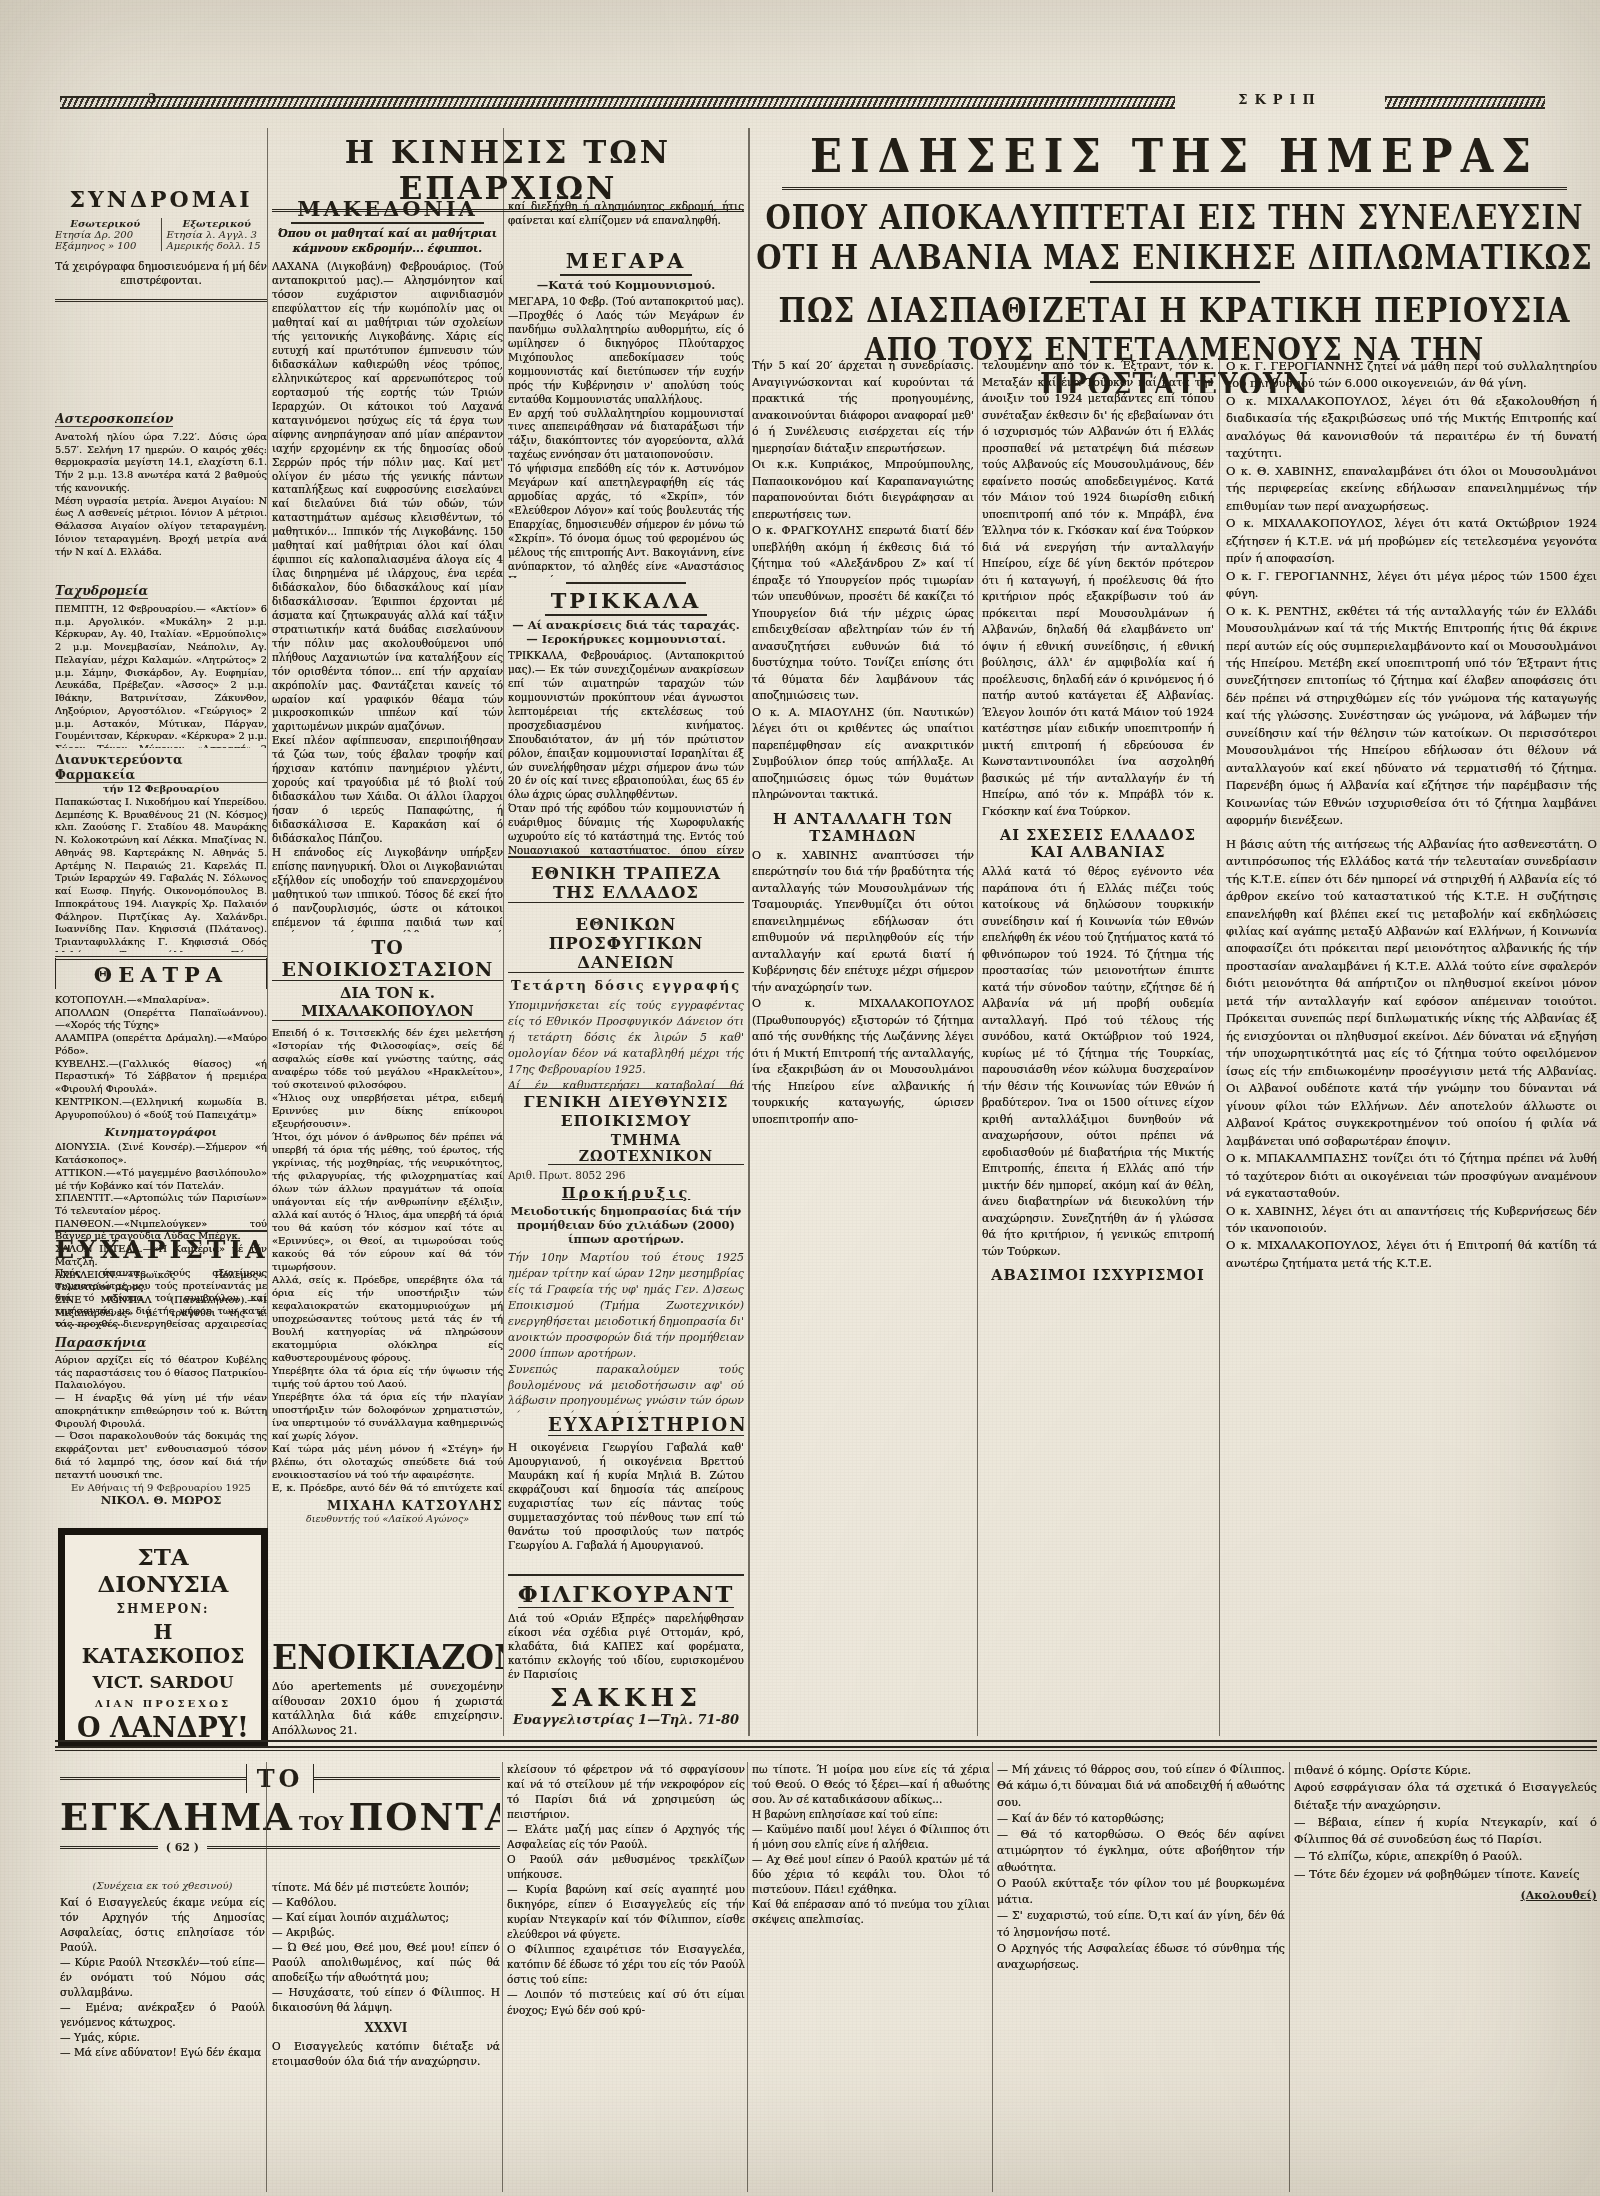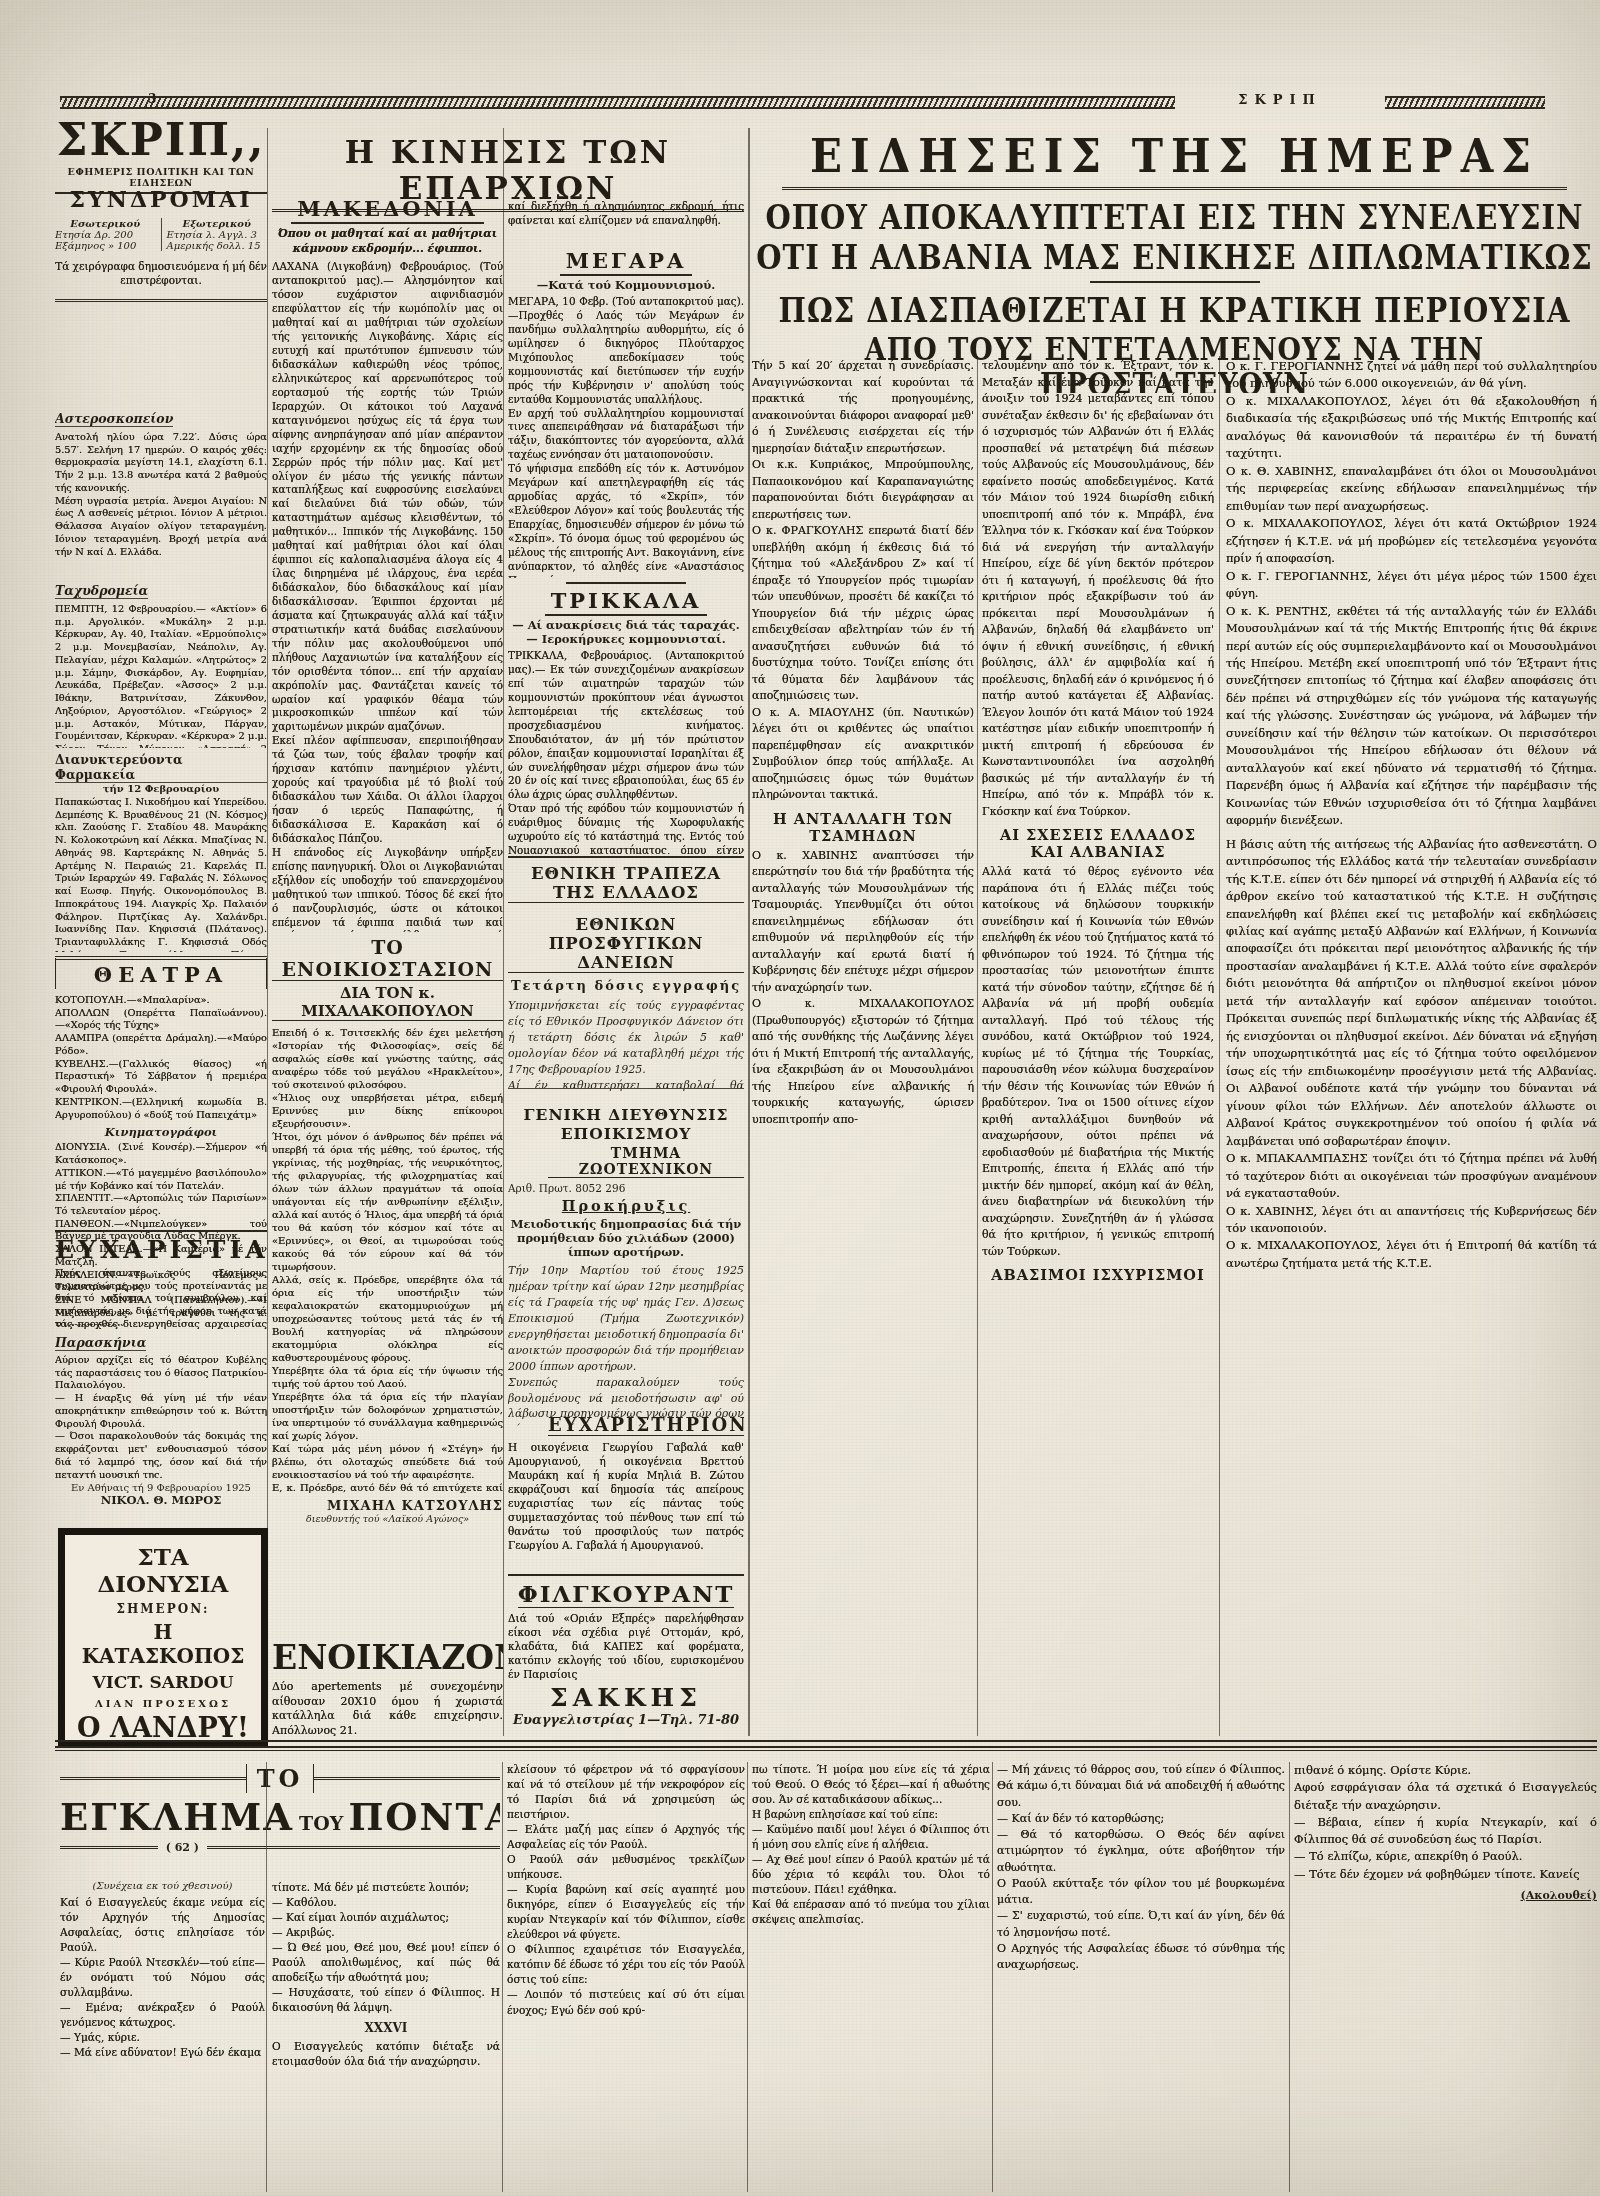--- a/index.html
+++ b/index.html
@@ -47,24 +47,20 @@
       <div class="braid"></div>
     </div>
   <div class="abs" style="left:148px;top:92px;font-size:12px;font-weight:bold;">3</div>
 
   <div class="vrule" style="left:267px;top:128px;height:1608px;"></div>
   <div class="vrule" style="left:503px;top:128px;height:1608px;"></div>
   <div class="vrule" style="left:748px;top:128px;height:1608px;width:2px;"></div>
   <div class="vrule" style="left:977px;top:356px;height:1380px;"></div>
   <div class="vrule" style="left:1219px;top:356px;height:1380px;"></div>
 
-  <div class="abs ctr" style="left:55px;top:118px;width:212px;">
-    <div style="font-size:44px;font-weight:bold;letter-spacing:2px;line-height:1;">ΣΚΡΙΠ,,</div>
-    <div style="font-size:9.6px;font-weight:bold;letter-spacing:.5px;margin-top:4px;border-bottom:2px solid #2b271f;padding-bottom:4px;">ΕΦΗΜΕΡΙΣ ΠΟΛΙΤΙΚΗ ΚΑΙ ΤΩΝ ΕΙΔΗΣΕΩΝ</div>
-  </div>
 
   <div class="abs" style="left:55px;top:186px;width:212px;height:220px;">
     <div class="ctr" style="font-size:22px;font-weight:bold;letter-spacing:3px;">ΣΥΝΔΡΟΜΑΙ</div>
     <div style="display:flex;margin-top:6px;font-size:10px;">
       <div style="flex:1;padding-right:5px;">
         <div class="ctr italic b">Εσωτερικού</div>
         <div class="italic">Ετησία Δρ. 200</div>
         <div class="italic">Εξάμηνος » 100</div>
       </div>
       <div style="width:1px;background:#4a443a;"></div>
@@ -218,21 +214,21 @@
   <div class="abs" style="left:508px;top:856px;width:236px;height:230px;border-top:2px solid #2b271f;padding-top:6px;">
     <div class="ctr" style="font-size:16.5px;font-weight:bold;letter-spacing:1px;border-bottom:1px solid #2b271f;">ΕΘΝΙΚΗ ΤΡΑΠΕΖΑ ΤΗΣ ΕΛΛΑΔΟΣ</div>
     <div class="ctr" style="font-size:16.5px;font-weight:bold;letter-spacing:1px;border-bottom:1px solid #2b271f;margin-top:12px;">ΕΘΝΙΚΩΝ ΠΡΟΣΦΥΓΙΚΩΝ ΔΑΝΕΙΩΝ</div>
     <div class="ctr b" style="font-size:13px;letter-spacing:2px;margin-top:5px;">Τετάρτη δόσις εγγραφής</div>
     <div class="notice-body" style="margin-top:5px;">Υπομιμνήσκεται είς τούς εγγραφέντας είς τό Εθνικόν Προσφυγικόν Δάνειον ότι ή τετάρτη δόσις έκ λιρών 5 καθ' ομολογίαν δέον νά καταβληθή μέχρι τής 17ης Φεβρουαρίου 1925.
 Αί έν καθυστερήσει καταβολαί θά επιβαρύνωνται μέ τόκον 9 ο)ο.
 Εν Αθήναις τή 10 Φεβρουαρίου 1925.
 (Εκ τού Γραφείου)</div>
   </div>
 
-  <div class="abs" style="left:508px;top:1088px;width:236px;height:322px;border-top:1px solid #4a443a;padding-top:16px;">
+  <div class="abs" style="left:508px;top:1088px;width:236px;height:322px;border-top:1px solid #4a443a;padding-top:3px;">
     <div class="ctr" style="font-size:15.5px;font-weight:bold;letter-spacing:1px;">ΓΕΝΙΚΗ ΔΙΕΥΘΥΝΣΙΣ ΕΠΟΙΚΙΣΜΟΥ</div>
     <div class="ctr" style="font-size:14px;font-weight:bold;letter-spacing:1px;border-bottom:1px solid #2b271f;display:inline-block;margin:2px 0 0 40px;">ΤΜΗΜΑ ΖΩΟΤΕΧΝΙΚΟΝ</div>
     <div style="font-size:10.5px;margin-top:4px;">Αριθ. Πρωτ. 8052 296</div>
     <div class="ctr b" style="font-size:14.5px;letter-spacing:3px;margin-top:3px;text-decoration:underline;">Προκήρυξις</div>
     <div class="b ctr" style="font-size:11.5px;margin-top:3px;">Μειοδοτικής δημοπρασίας διά τήν προμήθειαν δύο χιλιάδων (2000) ίππων αροτήρων.</div>
     <div class="notice-body" style="margin-top:4px;">Τήν 10ην Μαρτίου τού έτους 1925 ημέραν τρίτην καί ώραν 12ην μεσημβρίας είς τά Γραφεία τής υφ' ημάς Γεν. Δ)σεως Εποικισμού (Τμήμα Ζωοτεχνικόν) ενεργηθήσεται μειοδοτική δημοπρασία δι' ανοικτών προσφορών διά τήν προμήθειαν 2000 ίππων αροτήρων.
 Συνεπώς παρακαλούμεν τούς βουλομένους νά μειοδοτήσωσιν αφ' ού λάβωσιν προηγουμένως γνώσιν τών όρων τής σχετικής αποφάσεώς μας.
 Θεσσαλονίκη τή 30 Ιανουαρίου 1925
 (Εκ τής Γεν. Δ)σεως Εποικισμού)</div>
   </div>

